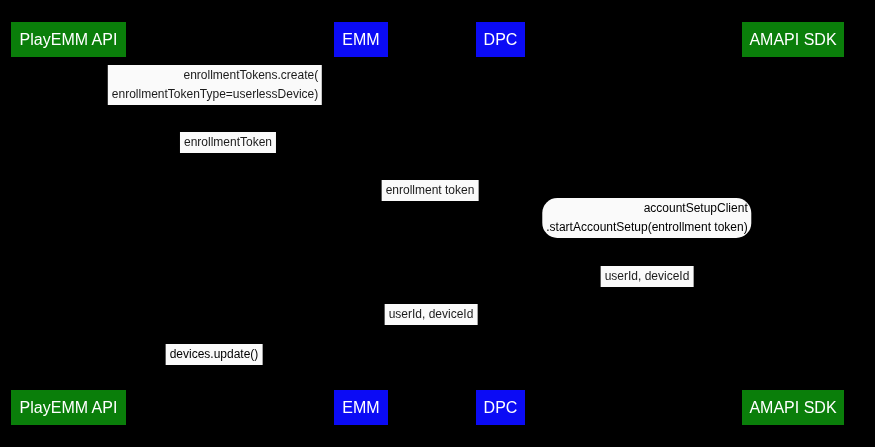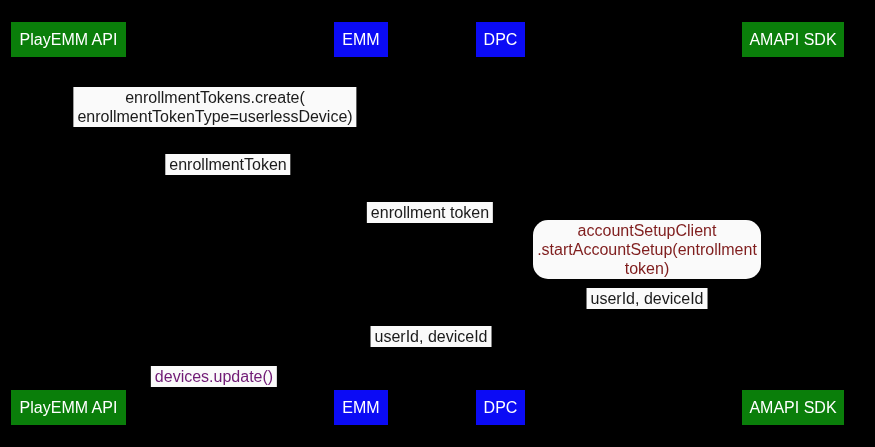--- a/index.html
+++ b/index.html
@@ -22,28 +22,27 @@
     align-items: center;
     justify-content: center;
     color: #ffffff;
     font-size: 16px;
     box-sizing: border-box;
   }
   .msg {
     position: absolute;
     background: #fafafa;
     color: #1b1b1b;
-    font-size: 16px;
+    font-size: 12px;
     line-height: 19px;
-    text-align: center;
+    text-align: right;
     padding: 1px 4px;
     white-space: pre-line;
     transform: translateX(-50%);
     box-sizing: border-box;
-    margin-top: 22px;
   }
   
   #actor-top-0    { left: 11px;  top: 22px;  width: 115px; }
   #actor-top-1    { left: 334px; top: 22px;  width: 54px;  }
   #actor-top-2    { left: 476px; top: 22px;  width: 49px;  }
   #actor-top-3    { left: 742px; top: 22px;  width: 102px; }
   #actor-bottom-0 { left: 11px;  top: 390px; width: 115px; }
   #actor-bottom-1 { left: 334px; top: 390px; width: 54px;  }
   #actor-bottom-2 { left: 476px; top: 390px; width: 49px;  }
   #actor-bottom-3 { left: 742px; top: 390px; width: 102px; }
@@ -63,24 +62,24 @@
 
   <div class="actor" id="actor-top-0" style="background: rgb(10, 126, 10);">PlayEMM API</div>
   <div class="actor" id="actor-top-1" style="background: rgb(11, 11, 245);">EMM</div>
   <div class="actor" id="actor-top-2" style="background: rgb(11, 11, 245);">DPC</div>
   <div class="actor" id="actor-top-3" style="background: rgb(10, 126, 10);">AMAPI SDK</div>
 
   <div class="msg" id="msg-0" style="background: rgb(250, 250, 250); color: rgb(27, 27, 27);">enrollmentTokens.create(
 enrollmentTokenType=userlessDevice)</div>
   <div class="msg" id="msg-1" style="background: rgb(250, 250, 250); color: rgb(27, 27, 27);">enrollmentToken</div>
   <div class="msg" id="msg-2" style="background: rgb(250, 250, 250); color: rgb(27, 27, 27);">enrollment token</div>
-  <div class="msg" id="msg-3" style="background: rgb(250, 250, 250); color: #7f1d1d; border-radius: 15px;">accountSetupClient
+  <div class="msg" id="msg-3" style="background: rgb(250, 250, 250); color: #000000; border-radius: 15px;">accountSetupClient
 .startAccountSetup(entrollment token)</div>
   <div class="msg" id="msg-4" style="background: rgb(250, 250, 250); color: rgb(27, 27, 27);">userId, deviceId</div>
   <div class="msg" id="msg-5" style="background: rgb(250, 250, 250); color: rgb(27, 27, 27);">userId, deviceId</div>
-  <div class="msg" id="msg-6" style="background: rgb(250, 250, 250); color: #701a75;">devices.update()</div>
+  <div class="msg" id="msg-6" style="background: rgb(250, 250, 250); color: #000000;">devices.update()</div>
 
   <div class="actor" id="actor-bottom-0" style="background: rgb(10, 126, 10);">PlayEMM API</div>
   <div class="actor" id="actor-bottom-1" style="background: rgb(11, 11, 245);">EMM</div>
   <div class="actor" id="actor-bottom-2" style="background: rgb(11, 11, 245);">DPC</div>
   <div class="actor" id="actor-bottom-3" style="background: rgb(10, 126, 10);">AMAPI SDK</div>
 
 </div>
 
 </body></html>

